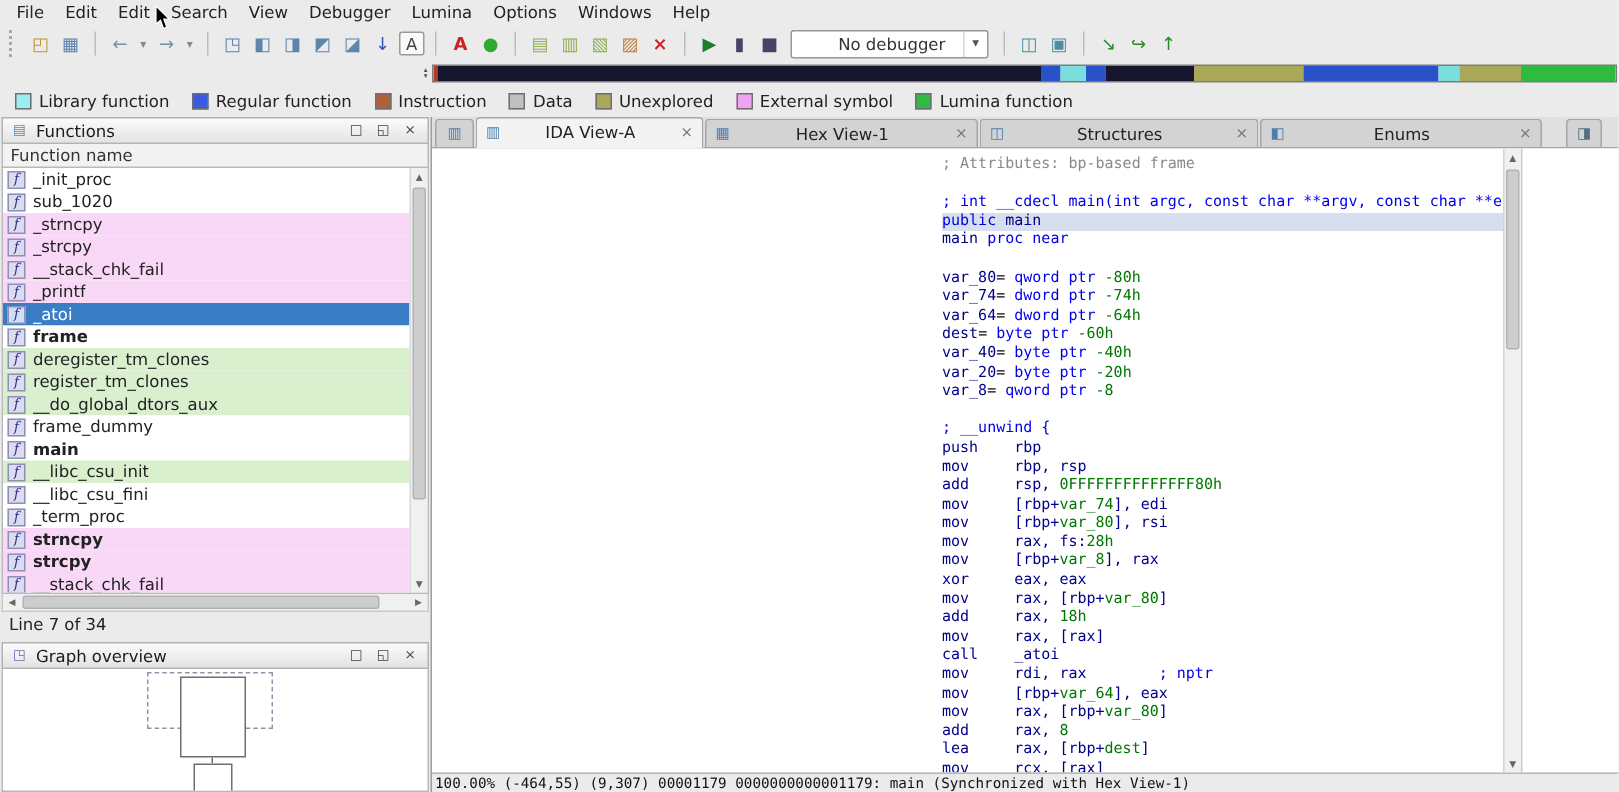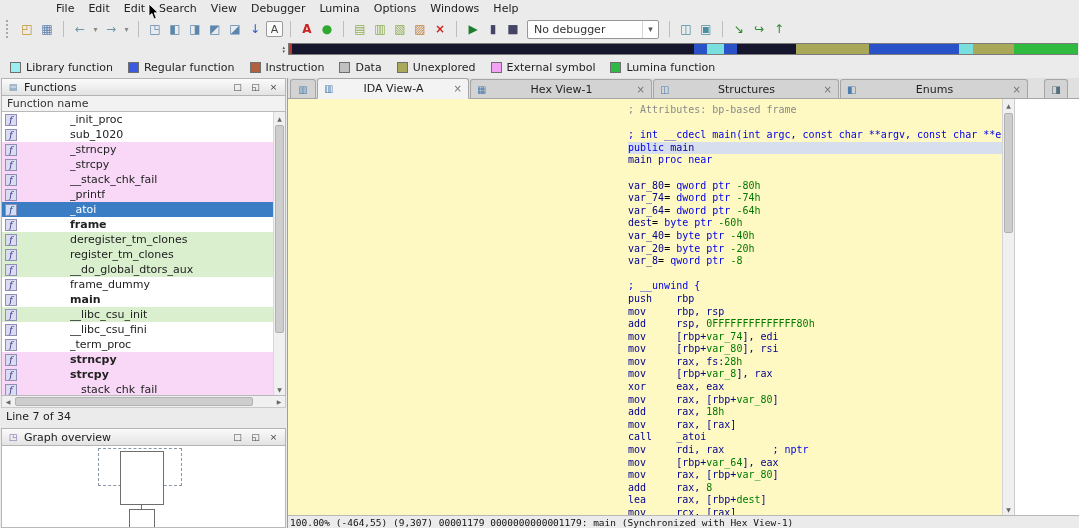--- a/index.html
+++ b/index.html
@@ -1,33 +1,33 @@
 <!DOCTYPE html>
 <html><head>
 <meta charset="utf-8">
 <style>
   * { margin:0; padding:0; box-sizing:border-box; }
   html,body { width:1079px; height:528px; overflow:hidden; }
   body { font-family:"DejaVu Sans","Liberation Sans",sans-serif; font-size:11px; color:#222; background:#ebebeb; }
   #app { position:relative; width:1079px; height:528px; background:#ebebeb; }
 
   
-  #menubar { height:16px; display:flex; align-items:center; padding-left:4px; position:relative;margin-left:45px; }
+  #menubar { height:16px; display:flex; align-items:center; padding-left:4px; position:relative; }
   .menu-item { padding:1px 7px; cursor:default; }
 
   
   #toolbar { height:26px; display:flex; align-items:center; padding-left:4px; }
   .tbgrip { width:6px; height:18px; border-left:2px dotted #a8a8a8; margin:0 6px 0 2px; }
   .tbicon { width:18px; height:18px; display:flex; align-items:center; justify-content:center; font-size:12px; border-radius:2px; cursor:default; }
   .tbicon.small { width:9px; font-size:8px; }
   .tbicon.b { font-weight:bold; }
   .tbicon.boxed { border:1px solid #9a9a9a; background:#fafafa; width:17px; height:16px; font-size:11px; }
   .tbsep { width:1px; height:16px; background:#bdbdbd; margin:0 5px; }
   .combo { display:flex; align-items:center; width:132px; height:19px; background:#ffffff; border:1px solid #979797; border-radius:2px; margin:0 5px; }
-  .combo .ctxt { flex:1; padding-left:6px; color:#333; }
+  .combo .ctxt { flex:1; padding-left:19px; color:#333;text-align:center; }
   .combo .caret { width:16px; height:100%; display:flex; align-items:center; justify-content:center; border-left:1px solid #d5d5d5; color:#555; font-size:9px; }
 
   
   #navrow { height:14px; display:flex; align-items:center; }
   #navgrip { width:288px; display:flex; align-items:center; justify-content:flex-end; padding-right:3px; }
   #navgrip .gs { display:flex; flex-direction:column; line-height:4px; font-size:5px; color:#555; }
   #navband { flex:1; height:12px; display:flex; border:1px solid #7c7c7c; margin-right:1px; overflow:hidden; }
   .navseg { height:100%; }
 
   
@@ -45,21 +45,21 @@
 
   #fnpanel { height:346px; display:flex; flex-direction:column; }
   #fnheader { height:16px; background:#f2f2f2; border:1px solid #b9b9b9; border-top:none; display:flex; align-items:center; padding-left:5px; color:#333; }
   #fnbody { flex:1; position:relative; background:#ffffff; border:1px solid #b9b9b9; border-top:none; overflow:hidden; }
   #fnlist { position:absolute; left:0; top:0; right:12px; }
   .fnrow { height:15px; display:flex; align-items:center; gap:5px; padding-left:3px; background:#fff; }
   .fnrow.ext { background:#f8d8f6; }
   .fnrow.lum { background:#d9efce; }
   .fnrow.sel { background:#3b7dc4; color:#fff; }
   .fnrow.bold .fname { font-weight:bold; }
-  .fname { white-space:nowrap; overflow:hidden;margin-left:48px; }
+  .fname { white-space:nowrap; overflow:hidden; }
   .ficon { width:12px; height:12px; flex:0 0 12px; background:#dcdcf0; border:1px solid #8f8fb8; color:#31318c; font-size:9px; font-style:italic; font-family:"DejaVu Serif",serif; display:flex; align-items:center; justify-content:center; }
   .fnrow.sel .ficon { background:#cfe0f4; }
 
   .vscroll { position:absolute; right:0; top:0; bottom:0; width:12px; background:#f0f0f0; border-left:1px solid #d8d8d8; }
   .vscroll .arr { height:12px; display:flex; align-items:center; justify-content:center; font-size:6px; color:#666; }
   .vscroll .arr.bot { position:absolute; bottom:0; left:0; right:0; }
   .vthumb { position:absolute; left:1px; right:1px; background:#cdcdcd; border:1px solid #b2b2b2; border-radius:2px; }
   #fnvthumb { top:13px; height:208px; }
   #fnhscroll { height:12px; background:#f0f0f0; border:1px solid #c9c9c9; border-top:none; position:relative; display:flex; align-items:center; }
   #fnhscroll .arr { width:12px; text-align:center; font-size:6px; color:#666; }
@@ -82,21 +82,21 @@
   .tab .tlabel { flex:1; text-align:center; color:#222; white-space:nowrap; overflow:hidden; }
   .tab .tclose { color:#757575; font-size:10px; }
   .tabicon { font-size:10px; display:flex; align-items:center; justify-content:center; }
   #tabbar .tab:nth-child(1) { width:26px; justify-content:center; }
   #tabbar .tab:nth-child(2) { width:152px; }
   #tabbar .tab:nth-child(3) { width:182px; }
   #tabbar .tab:nth-child(4) { width:186px; }
   #tabbar .tab:nth-child(5) { width:188px; }
   #tabbar .tab:nth-child(6) { width:24px; justify-content:center; margin-left:15px; }
 
-  #disasmwrap { flex:1; display:flex; background:#fef9c3; overflow:hidden; }
+  #disasmwrap { flex:1; display:flex; background:#ffffff; overflow:hidden; }
   #disasm { width:714px; padding-top:5px; font-family:"DejaVu Sans Mono","Liberation Mono",monospace; font-size:10px; line-height:12.6px; overflow:hidden; }
   .dline { white-space:pre; height:12.6px; margin-left:340px; }
   .dline.hl { background:#d7deed; }
   .dc-g { color:#8a8a8a; }
   .dc-b { color:#0000e8; }
   .dc-n { color:#00008b; }
   .dc-gr { color:#007800; }
   .dc-k { color:#000000; }
   #dvscroll { width:12px; position:relative; background:#f0f0f0; border-left:1px solid #d4d4d4; }
   #dvthumb { top:14px; height:120px; }

